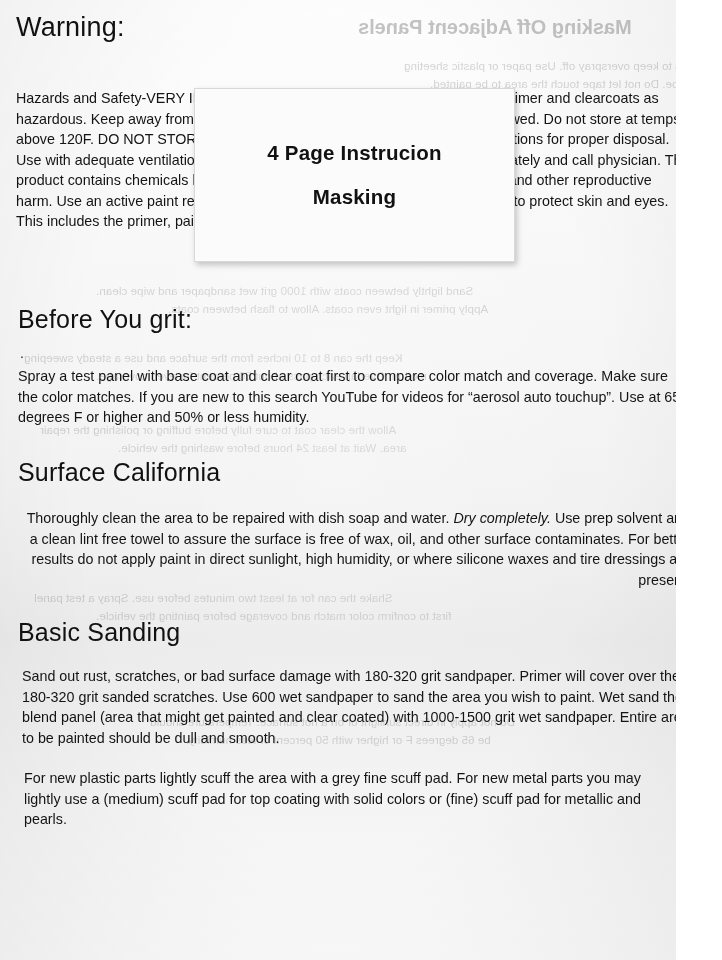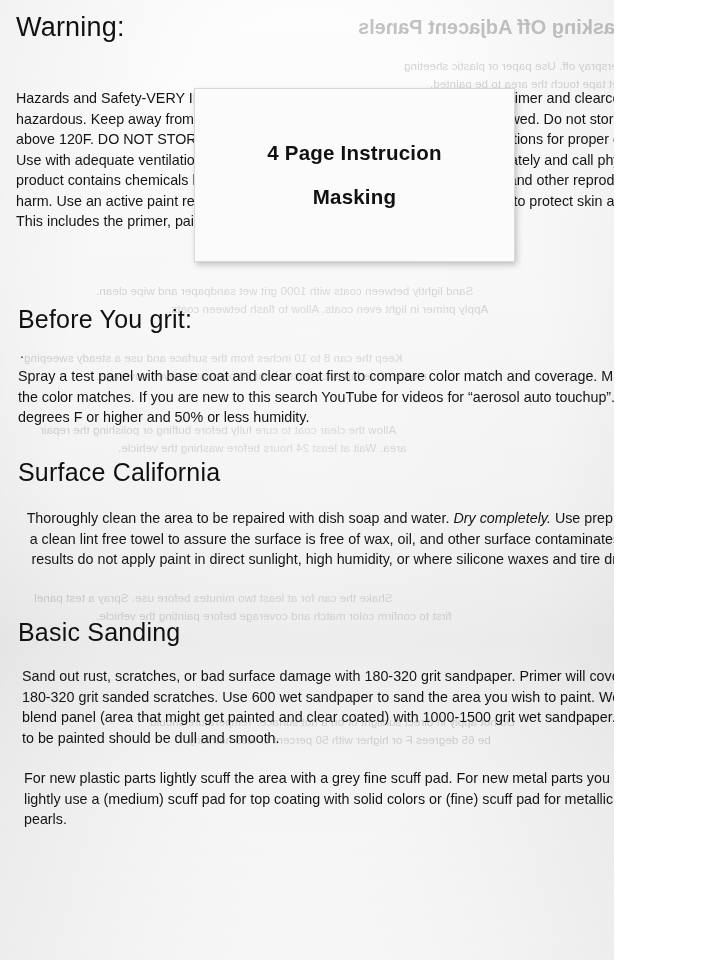--- a/index.html
+++ b/index.html
@@ -11,21 +11,21 @@
     width: 722px;
     height: 960px;
     overflow: hidden;
     font-family: "Liberation Sans", sans-serif;
     color: #1a1a1a;
   }
 
   
   #page {
     position: relative;
-    width: 614px;
+    width: 676px;
     height: 960px;
     background:
       linear-gradient(to bottom,
         #fdfdfd 0px,
         #f7f7f7 300px,
         #f2f2f2 500px,
         #ebebeb 640px,
         #f4f4f4 800px,
         #fbfbfb 960px);
     overflow: hidden;

